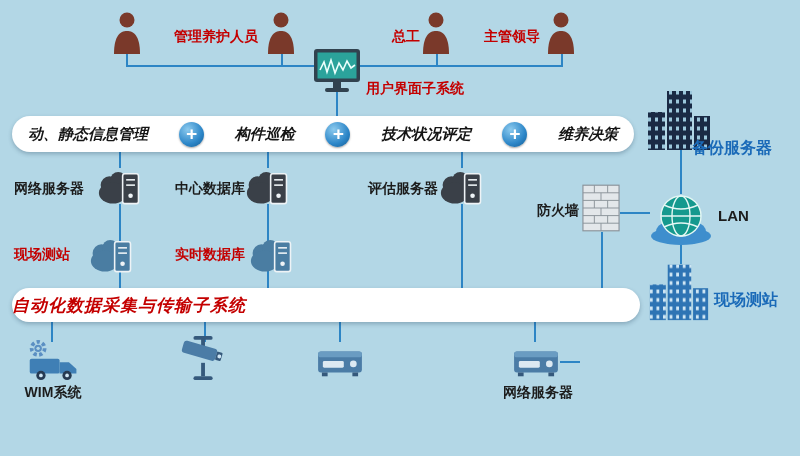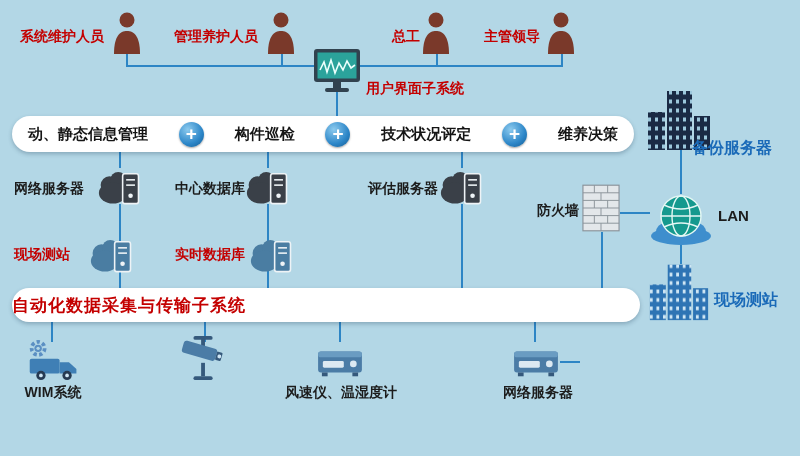--- a/index.html
+++ b/index.html
@@ -6,21 +6,21 @@
   body{font-family:"Liberation Sans","DejaVu Sans",sans-serif;background:#9ec8da;}
   .stage{position:relative;width:800px;height:456px;background:#b3d7e6;overflow:hidden;}
   .line{position:absolute;background:#2d85c5;z-index:1;}
   .line.v{width:2px;}
   .line.h{height:2px;}
   .lbl{position:absolute;font-size:14px;font-weight:bold;white-space:nowrap;z-index:3;color:#1c1c1c;}
   .red{color:#c40000;}
   .blu{color:#1a6ab8;font-size:16px;}
   .icon{position:absolute;z-index:2;line-height:0;}
   .bar{position:absolute;background:#ffffff;border-radius:18px;box-shadow:0 2px 4px rgba(30,60,85,.3);z-index:2;
-       display:flex;align-items:center;}
+       display:flex;align-items:center;font-style:italic;}
   .bar1{left:12px;top:116px;width:622px;height:36px;justify-content:space-between;padding:0 16px;box-sizing:border-box;}
   .bar1 .seg{font-size:15px;font-weight:bold;color:#151515;white-space:nowrap;}
   .plus{width:25px;height:25px;border-radius:50%;flex:0 0 auto;
         background:radial-gradient(circle at 35% 30%, #8ccaee, #2c86c8 60%, #13598f);
         color:#fff;font-size:19px;font-weight:bold;display:flex;align-items:center;justify-content:center;
         box-shadow:0 1px 2px rgba(0,0,0,.35);}
   .bar2{left:12px;top:288px;width:628px;height:34px;justify-content:flex-start;}
   .bar2 .seg{font-size:17px;font-weight:bold;color:#c40000;letter-spacing:1px;}
   .sensorbox{position:absolute;left:578px;top:336px;width:214px;height:76px;background:#d2ebf7;
              border-radius:6px;z-index:2;display:flex;flex-direction:column;justify-content:center;
@@ -47,21 +47,20 @@
   <div class="line v" style="left:680px;top:150px;height:44px"></div>
   <div class="line h" style="left:620px;top:212px;width:30px"></div>
   <div class="line v" style="left:601px;top:232px;height:56px"></div>
   <div class="line v" style="left:680px;top:244px;height:20px"></div>
   <div class="line v" style="left:51px;top:322px;height:20px"></div>
   <div class="line v" style="left:204px;top:322px;height:20px"></div>
   <div class="line v" style="left:339px;top:322px;height:20px"></div>
   <div class="line v" style="left:534px;top:322px;height:20px"></div>
   <div class="line h" style="left:560px;top:361px;width:20px"></div>
 
-  <span class="lbl red" style="left:20px;top:28px">系统维护人员</span>
   <span class="icon" style="left:112px;top:12px">
     <svg viewBox="0 0 30 42" width="30" height="42">
         <circle cx="15" cy="8" r="7.5" fill="#7a392a"></circle>
         <path d="M2 42 C2 24 8 19 15 19 C22 19 28 24 28 42 Z" fill="#7a392a"></path>
       </svg>
   </span>
   <span class="lbl red" style="left:174px;top:28px">管理养护人员</span>
   <span class="icon" style="left:266px;top:12px">
     <svg viewBox="0 0 30 42" width="30" height="42">
         <circle cx="15" cy="8" r="7.5" fill="#7a392a"></circle>
@@ -271,21 +270,20 @@
   <span class="icon" style="left:314px;top:342px">
     <svg viewBox="0 0 54 42" width="52" height="40">
       <rect x="4" y="10" width="46" height="22" rx="3" fill="#4b7ca6"></rect>
       <rect x="4" y="10" width="46" height="6" rx="3" fill="#6a9cc2"></rect>
       <rect x="9" y="20" width="22" height="7" rx="1.5" fill="#dce9f2"></rect>
       <circle cx="41" cy="23" r="3.5" fill="#dce9f2"></circle>
       <rect x="8" y="32" width="6" height="4" fill="#35597c"></rect>
         <rect x="40" y="32" width="6" height="4" fill="#35597c"></rect>
     </svg>
   </span>
-  <span class="lbl ctr" style="left:283px;top:384px;width:116px">风速仪、温湿度计</span>
 
   <span class="icon" style="left:510px;top:342px">
     <svg viewBox="0 0 54 42" width="52" height="40">
       <rect x="4" y="10" width="46" height="22" rx="3" fill="#4b7ca6"></rect>
       <rect x="4" y="10" width="46" height="6" rx="3" fill="#6a9cc2"></rect>
       <rect x="9" y="20" width="22" height="7" rx="1.5" fill="#dce9f2"></rect>
       <circle cx="41" cy="23" r="3.5" fill="#dce9f2"></circle>
       <rect x="8" y="32" width="6" height="4" fill="#35597c"></rect>
         <rect x="40" y="32" width="6" height="4" fill="#35597c"></rect>
     </svg>

